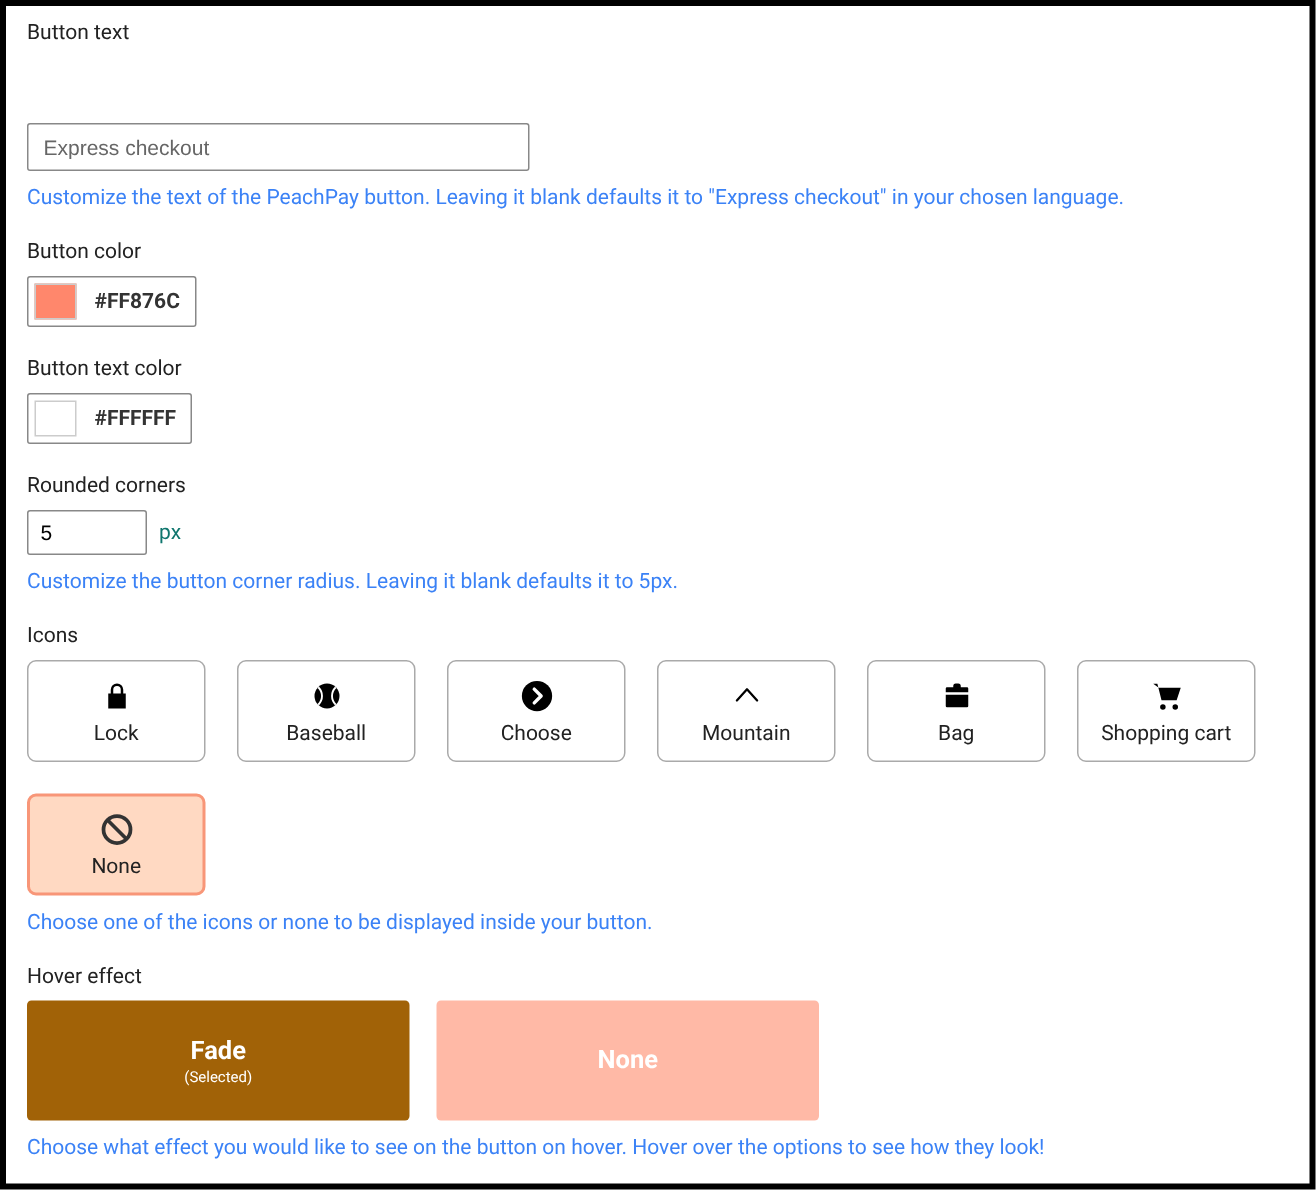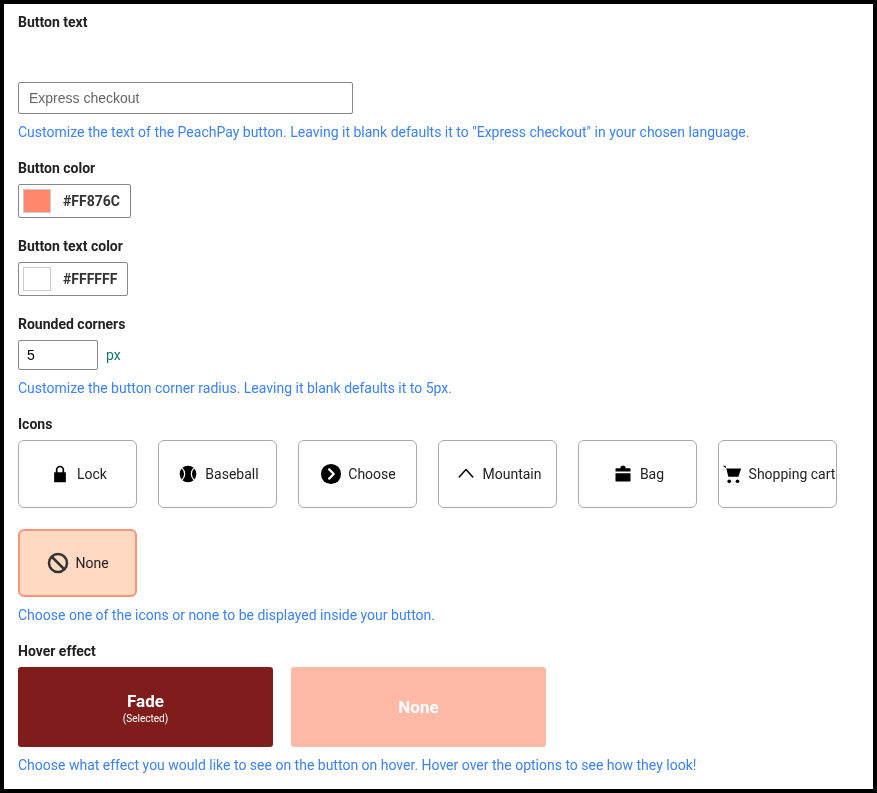--- a/index.html
+++ b/index.html
@@ -10,21 +10,21 @@
     body {
       font-family: -apple-system, BlinkMacSystemFont, "Segoe UI", Roboto, sans-serif;
       background: #fff;
       color: #222;
       width: 877px;
       height: 793px;
       border: 4px solid #000;
       padding: 10px 14px;
     }
     .field-label {
-      font-weight: 700;
+      font-weight: 400;
       font-size: 14px;
       color: #222;
       margin-bottom: 8px;
       display: block;
     }
     .text-input {
       border: 1px solid #888;
       border-radius: 2px;
       padding: 7px 10px;
       font-size: 14px;
@@ -83,21 +83,21 @@
       gap: 21px;
       margin-top: 8px;
     }
     .icon-card {
       width: 119px;
       height: 68px;
       border: 1px solid #aaa;
       border-radius: 6px;
       background: #fff;
       display: flex;
-      flex-direction: row;
+      flex-direction: column;
       align-items: center;
       justify-content: center;
       gap: 5px;
       cursor: pointer;
     }
     .icon-card.selected {
       border: 2px solid #f89678;
       background: #ffd9c2;
     }
     .icon-glyph {
@@ -121,21 +121,21 @@
       height: 80px;
       border-radius: 3px;
       display: flex;
       flex-direction: column;
       align-items: center;
       justify-content: center;
       cursor: pointer;
       color: #fff;
     }
     .hover-card.primary {
-      background: #7f1d1d;
+      background: #a16207;
       align-items: center;
     }
     .hover-card.faded {
       background: #ffb9a6;
     }
     .hover-title {
       font-weight: 700;
       font-size: 17px;
     }
     .hover-sub {

